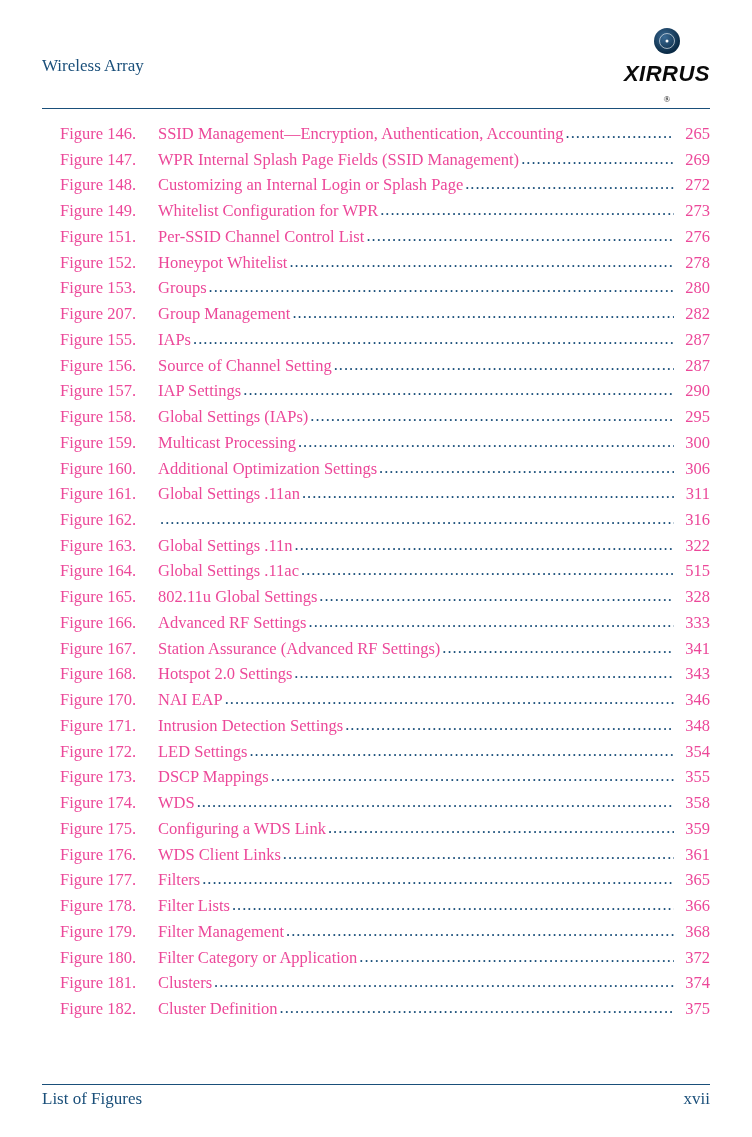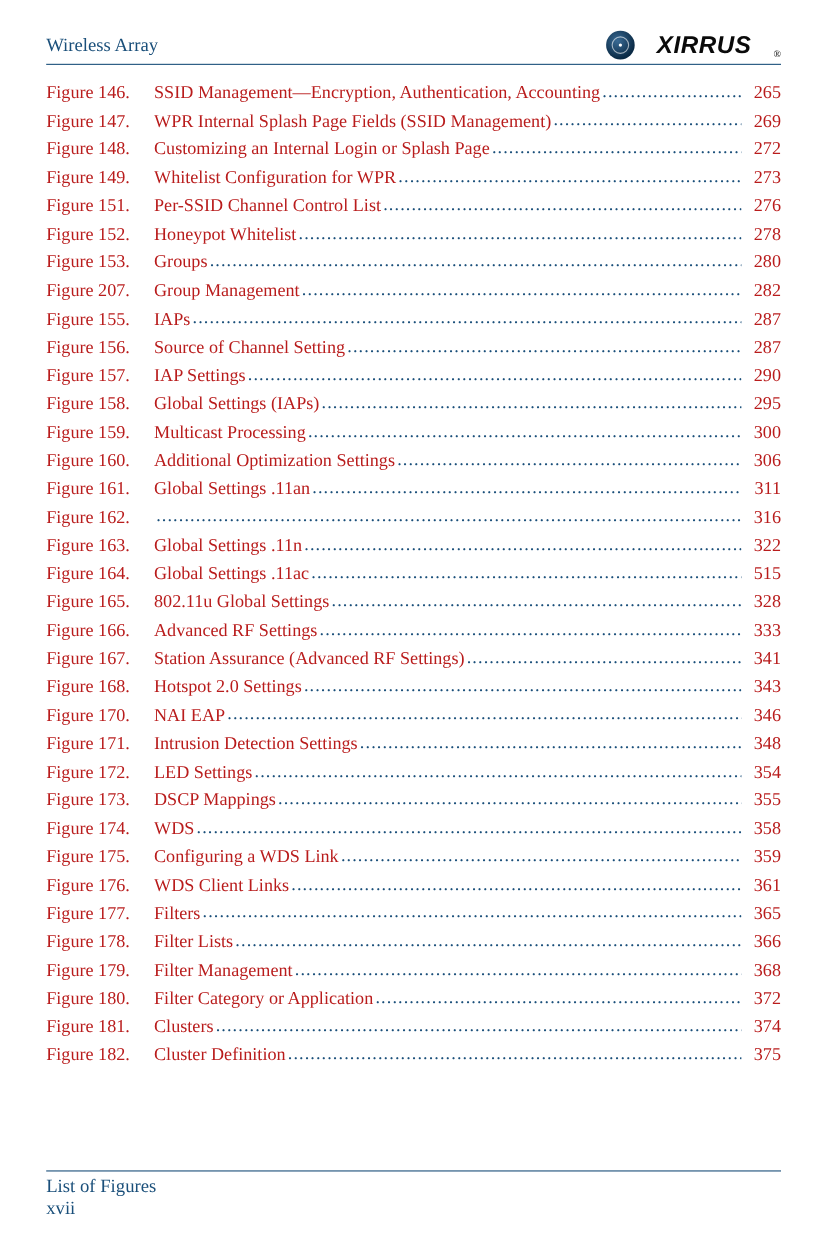--- a/index.html
+++ b/index.html
@@ -19,22 +19,23 @@
       border-bottom: 1.5px solid #1a4f7a;
       padding-bottom: 4px;
       margin-bottom: 12px;
     }
     .header-title {
       font-size: 17px;
       color: #1a4f7a;
     }
     .logo {
       display: flex;
-      align-items: flex-end;
-      gap: 20px;
+      align-items: center;
+      gap: 7px;
+      flex-direction: column;
     }
     .logo-circle {
       width: 26px;
       height: 26px;
       border-radius: 50%;
       background: radial-gradient(circle at 40% 35%, #3a6b95 0%, #0a2a45 70%);
       display: flex;
       align-items: center;
       justify-content: center;
       position: relative;
@@ -68,22 +69,23 @@
       vertical-align: super;
       color: #0a0a0a;
     }
     .figures {
       margin-top: 10px;
     }
     .figure-line {
       display: flex;
       font-size: 16.5px;
       line-height: 1.56;
-      color: #b91c1c;
+      color: #ec4899;
       white-space: nowrap;
+      margin-left: 18px;
     }
     .fig-num {
       width: 98px;
       flex-shrink: 0;
     }
     .fig-title {
       flex-shrink: 0;
     }
     .fig-dots {
       flex: 1 1 auto;
@@ -109,21 +111,20 @@
       position: absolute;
       left: 42px;
       right: 42px;
       bottom: 28px;
       border-top: 1.5px solid #1a4f7a;
       padding-top: 4px;
       display: flex;
       justify-content: space-between;
       font-size: 17px;
       color: #1a4f7a;
-      flex-direction: column;
     }
   </style>
 </head>
 <body>
 
 <div class="header">
   <div class="header-title">Wireless Array</div>
   <div class="logo">
     <span class="logo-circle"></span>
     <span class="logo-text">XIRRUS</span>

